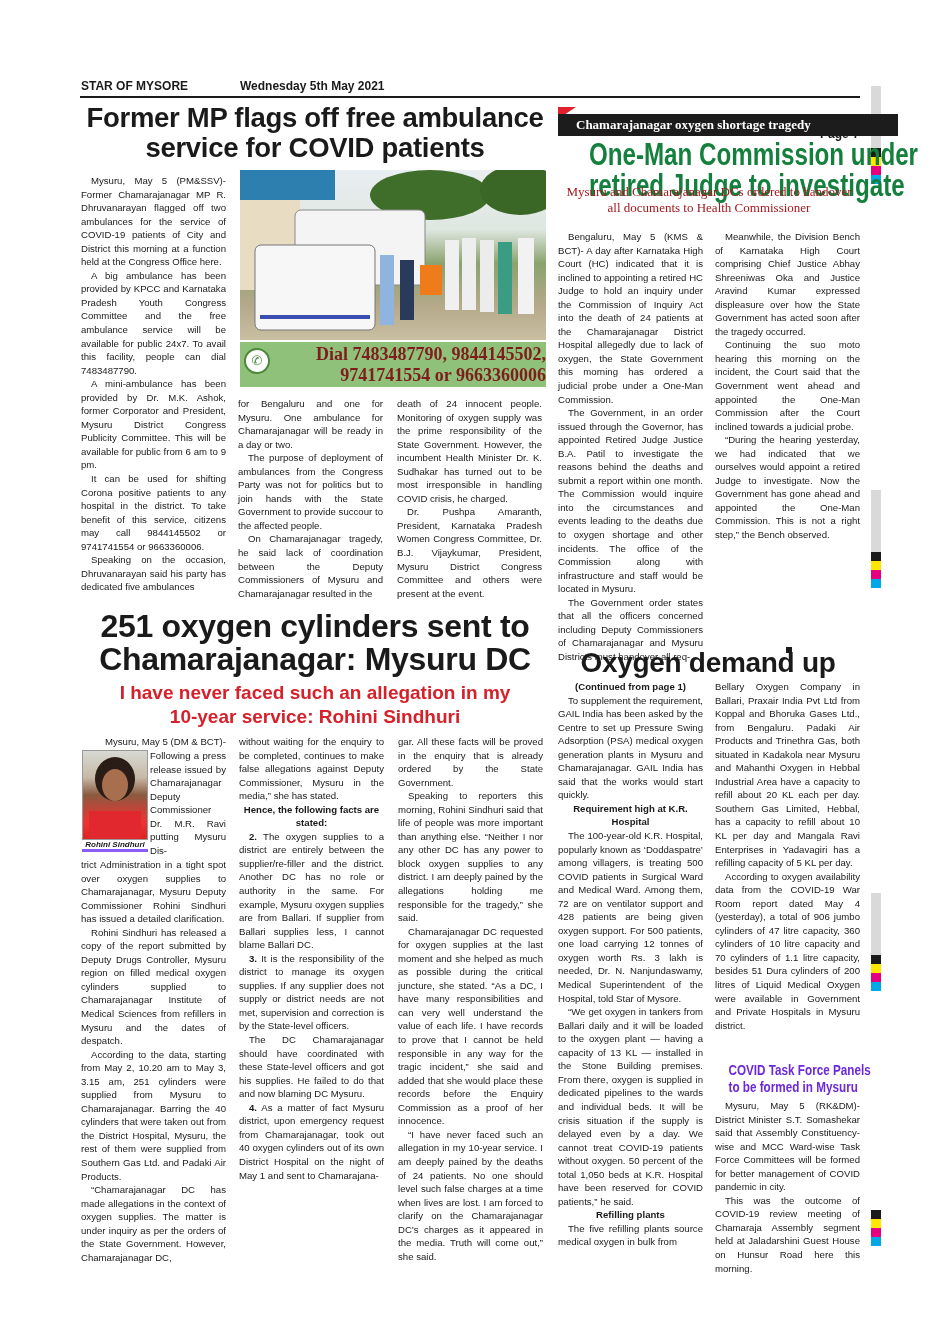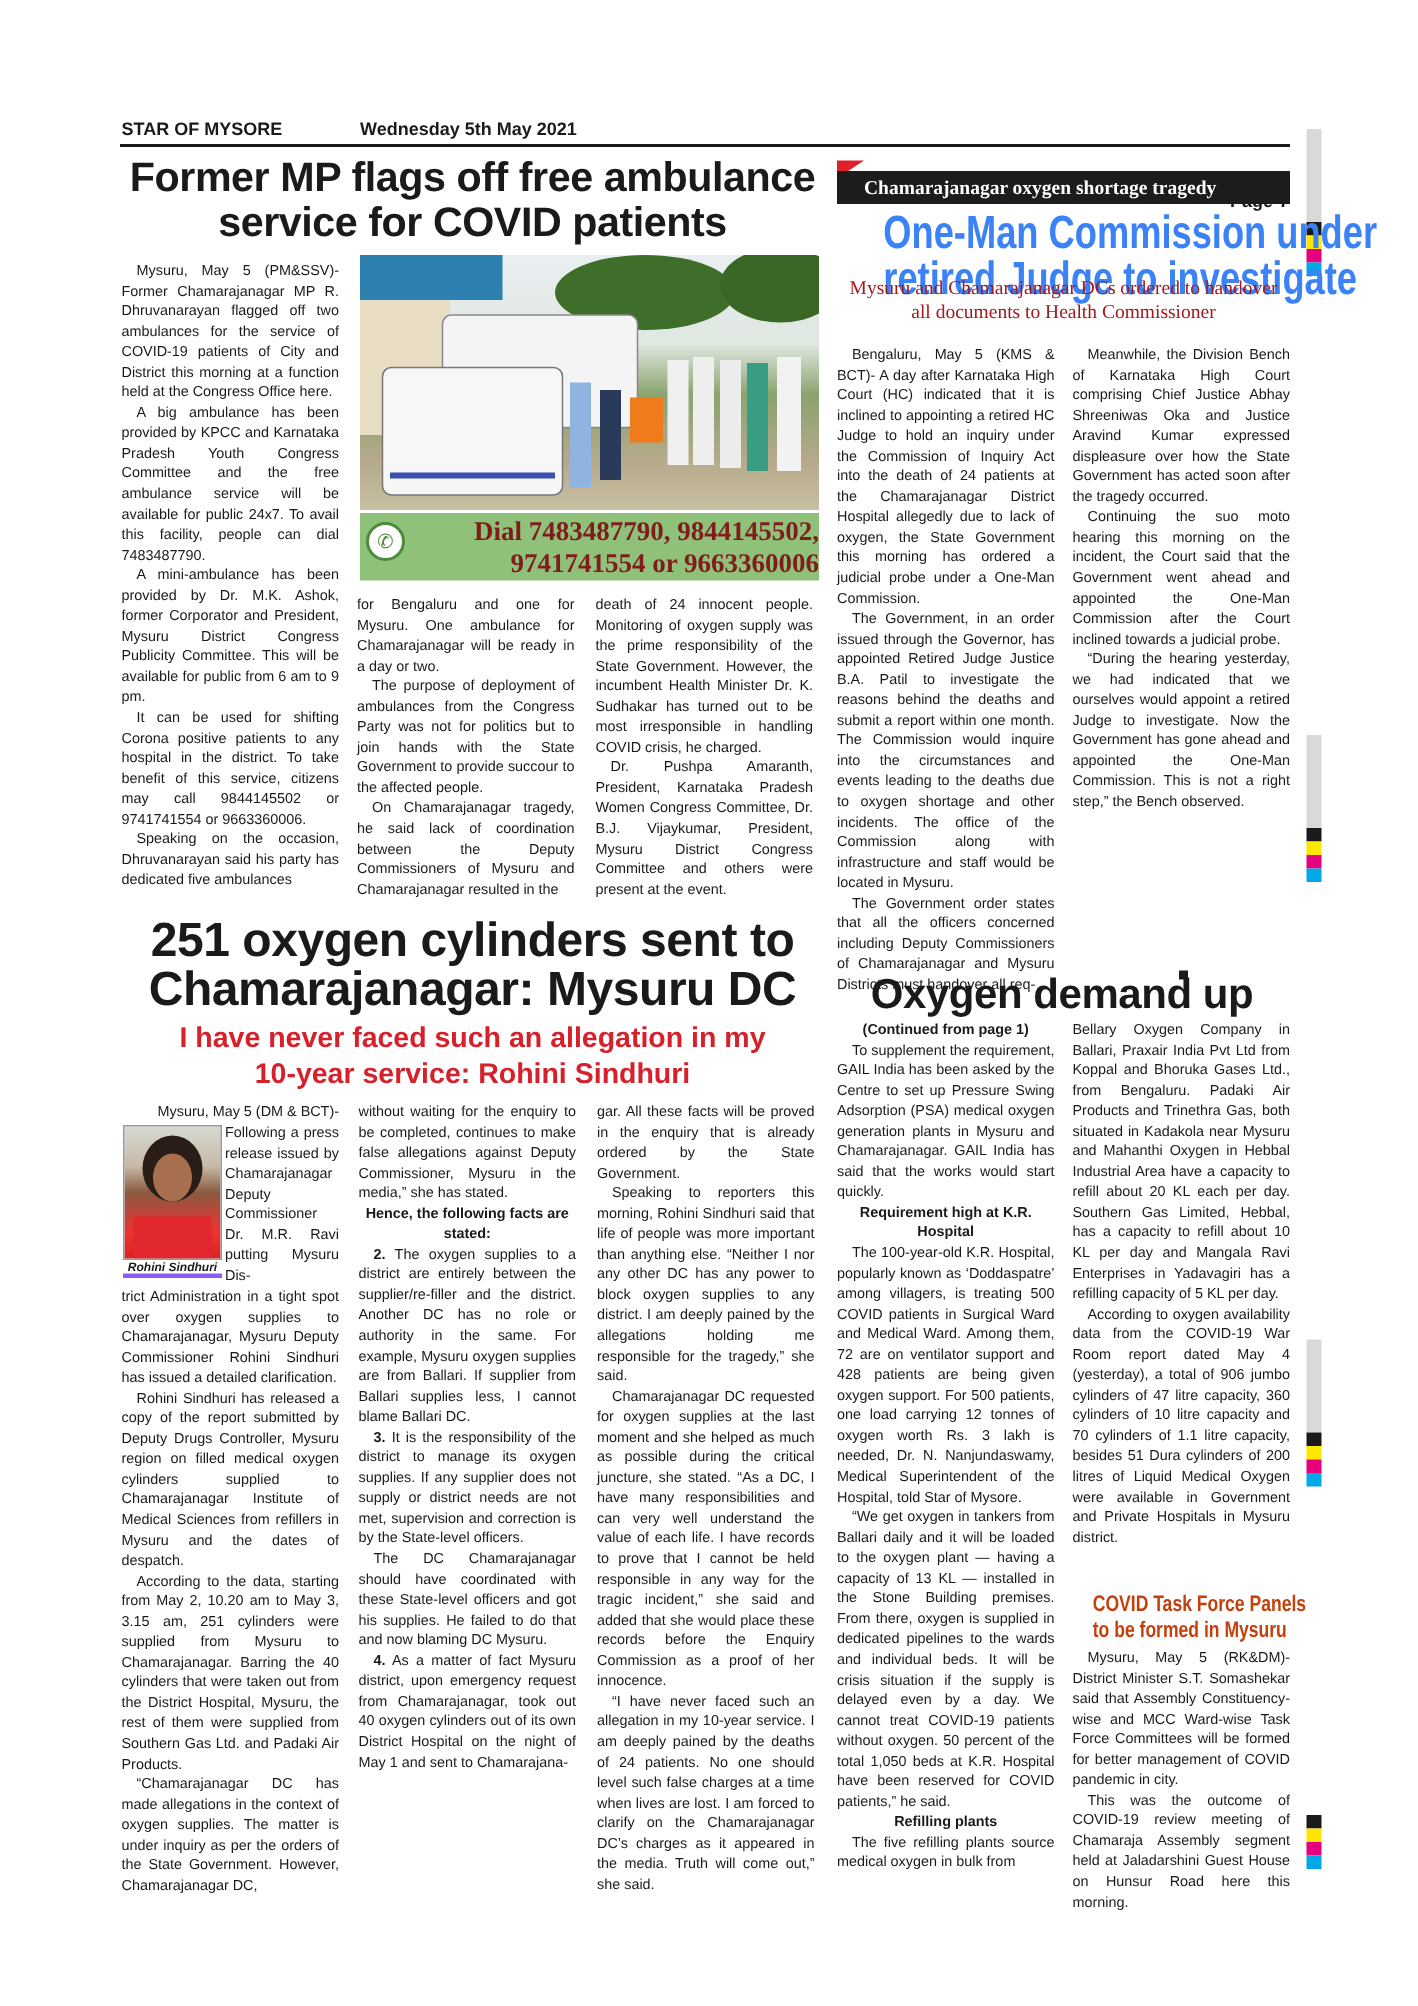--- a/index.html
+++ b/index.html
@@ -5,21 +5,21 @@
   html, body { margin:0; padding:0; background:#ffffff; }
   body { width:945px; height:1337px; position:relative; overflow:hidden; font-family:"Liberation Sans", sans-serif; color:#1a1a1a; }
   .abs { position:absolute; }
   .mast { font-weight:bold; font-size:12px; top:79px; }
   .rule { position:absolute; left:80px; width:780px; top:96px; height:2px; background:#1a1a1a; }
   .h1 { font-weight:bold; text-align:center; color:#1a1a1a; letter-spacing:-0.3px; }
   .col { position:absolute; font-size:9.6px; line-height:13.55px; text-align:justify; font-family:"Liberation Sans", sans-serif; }
   .col p { margin:0; text-indent:10px; }
   .col p.noi { text-indent:0; }
   .col .sub { font-weight:bold; text-align:center; text-indent:0; }
-  .kicker { position:absolute; left:558px; top:114px; width:302px; height:22px; background:#1c1c1c; color:#fff; font-family:"Liberation Serif", serif; font-weight:bold; font-size:13px; line-height:22px; padding-left:18px; box-sizing:border-box; }
+  .kicker { position:absolute; left:558px; top:114px; width:340px; height:22px; background:#1c1c1c; color:#fff; font-family:"Liberation Serif", serif; font-weight:bold; font-size:13px; line-height:22px; padding-left:18px; box-sizing:border-box; }
   .kicker-tri { position:absolute; left:558px; top:107px; width:0; height:0; border-top:12px solid #e0202a; border-right:18px solid transparent; }
   .condensed { font-family:"Liberation Sans Narrow","Liberation Sans", sans-serif; font-weight:bold; transform:scaleX(0.78); transform-origin:center; white-space:nowrap; }
   .deck-red { color:#a3191e; font-family:"Liberation Serif", serif; text-align:center; }
   .photo { position:absolute; left:240px; top:170px; width:306px; height:170px; background:linear-gradient(180deg,#e9eef2 0%,#dfe7e0 35%,#8aa36e 55%,#b5a98a 80%,#c9bfa2 100%); overflow:hidden; }
   .dialbox { position:absolute; left:240px; top:342px; width:306px; height:45px; background:#8fc17a; }
   .dialtext { position:absolute; left:34px; top:2px; width:272px; text-align:right; font-family:"Liberation Serif", serif; font-weight:bold; font-size:18px; line-height:21px; color:#7f1d1d; }
   .phone-icon { position:absolute; left:4px; top:6px; width:22px; height:22px; border-radius:50%; background:#fff; border:2px solid #4d8a3a; color:#4d8a3a; font-size:13px; line-height:22px; text-align:center; }
   .reg { position:absolute; left:871px; width:10px; }
   .reg .g { height:28px; background:#d9d9d9; }
   .reg .k { height:9px; background:#1a1a1a; }
@@ -114,21 +114,21 @@
 </div>
 
 <div class="col" style="left:397px; top:397px; width:145px;">
   <p class="noi">death of 24 innocent people. Monitoring of oxygen supply was the prime responsibility of the State Government. However, the incumbent Health Minister Dr. K. Sudhakar has turned out to be most irresponsible in handling COVID crisis, he charged.</p>
   <p>Dr. Pushpa Amaranth, President, Karnataka Pradesh Women Congress Committee, Dr. B.J. Vijaykumar, President, Mysuru District Congress Committee and others were present at the event.</p>
 </div>
 
 <div class="kicker-tri"></div>
 <div class="kicker">Chamarajanagar oxygen shortage tragedy</div>
 
-<div class="abs" style="left:555px; top:139px; width:308px; text-align:right; color:#3b82f6;">
+<div class="abs" style="left:555px; top:139px; width:308px; text-align:right; color:#15803d;">
   <div class="condensed" style="font-size:31px; line-height:31px;">One-Man Commission under</div>
   <div class="condensed" style="font-size:31px; line-height:31px;">retired Judge to investigate</div>
 </div>
 
 <div class="abs deck-red" style="left:555px; top:184px; width:308px; font-size:13px; line-height:16px;">
   <div>Mysuru and Chamarajanagar DCs ordered to handover</div>
   <div>all documents to Health Commissioner</div>
 </div>
 
 <div class="col" style="left:558px; top:230px; width:145px;">
@@ -197,21 +197,21 @@
   <p>“We get oxygen in tankers from Ballari daily and it will be loaded to the oxygen plant — having a capacity of 13 KL — installed in the Stone Building premises. From there, oxygen is supplied in dedicated pipelines to the wards and individual beds. It will be crisis situation if the supply is delayed even by a day. We cannot treat COVID-19 patients without oxygen. 50 percent of the total 1,050 beds at K.R. Hospital have been reserved for COVID patients,” he said.</p>
   <p class="sub">Refilling plants</p>
   <p>The five refilling plants source medical oxygen in bulk from</p>
 </div>
 
 <div class="col" style="left:715px; top:680px; width:145px;">
   <p class="noi">Bellary Oxygen Company in Ballari, Praxair India Pvt Ltd from Koppal and Bhoruka Gases Ltd., from Bengaluru. Padaki Air Products and Trinethra Gas, both situated in Kadakola near Mysuru and Mahanthi Oxygen in Hebbal Industrial Area have a capacity to refill about 20 KL each per day. Southern Gas Limited, Hebbal, has a capacity to refill about 10 KL per day and Mangala Ravi Enterprises in Yadavagiri has a refilling capacity of 5 KL per day.</p>
   <p>According to oxygen availability data from the COVID-19 War Room report dated May 4 (yesterday), a total of 906 jumbo cylinders of 47 litre capacity, 360 cylinders of 10 litre capacity and 70 cylinders of 1.1 litre capacity, besides 51 Dura cylinders of 200 litres of Liquid Medical Oxygen were available in Government and Private Hospitals in Mysuru district.</p>
 </div>
 
-<div class="abs" style="left:712px; top:1061px; width:150px; text-align:center; color:#c2410c;">
+<div class="abs" style="left:712px; top:1061px; width:150px; text-align:center; color:#6d28d9;">
   <div class="condensed" style="font-size:15px; line-height:17px;">COVID Task Force Panels</div>
   <div class="condensed" style="font-size:15px; line-height:17px;">to be formed in Mysuru</div>
 </div>
 
 <div class="col" style="left:715px; top:1099px; width:145px;">
   <p>Mysuru, May 5 (RK&amp;DM)- District Minister S.T. Somashekar said that Assembly Constituency-wise and MCC Ward-wise Task Force Committees will be formed for better management of COVID pandemic in city.</p>
   <p>This was the outcome of COVID-19 review meeting of Chamaraja Assembly segment held at Jaladarshini Guest House on Hunsur Road here this morning.</p>
 </div>
 
 </body></html>

